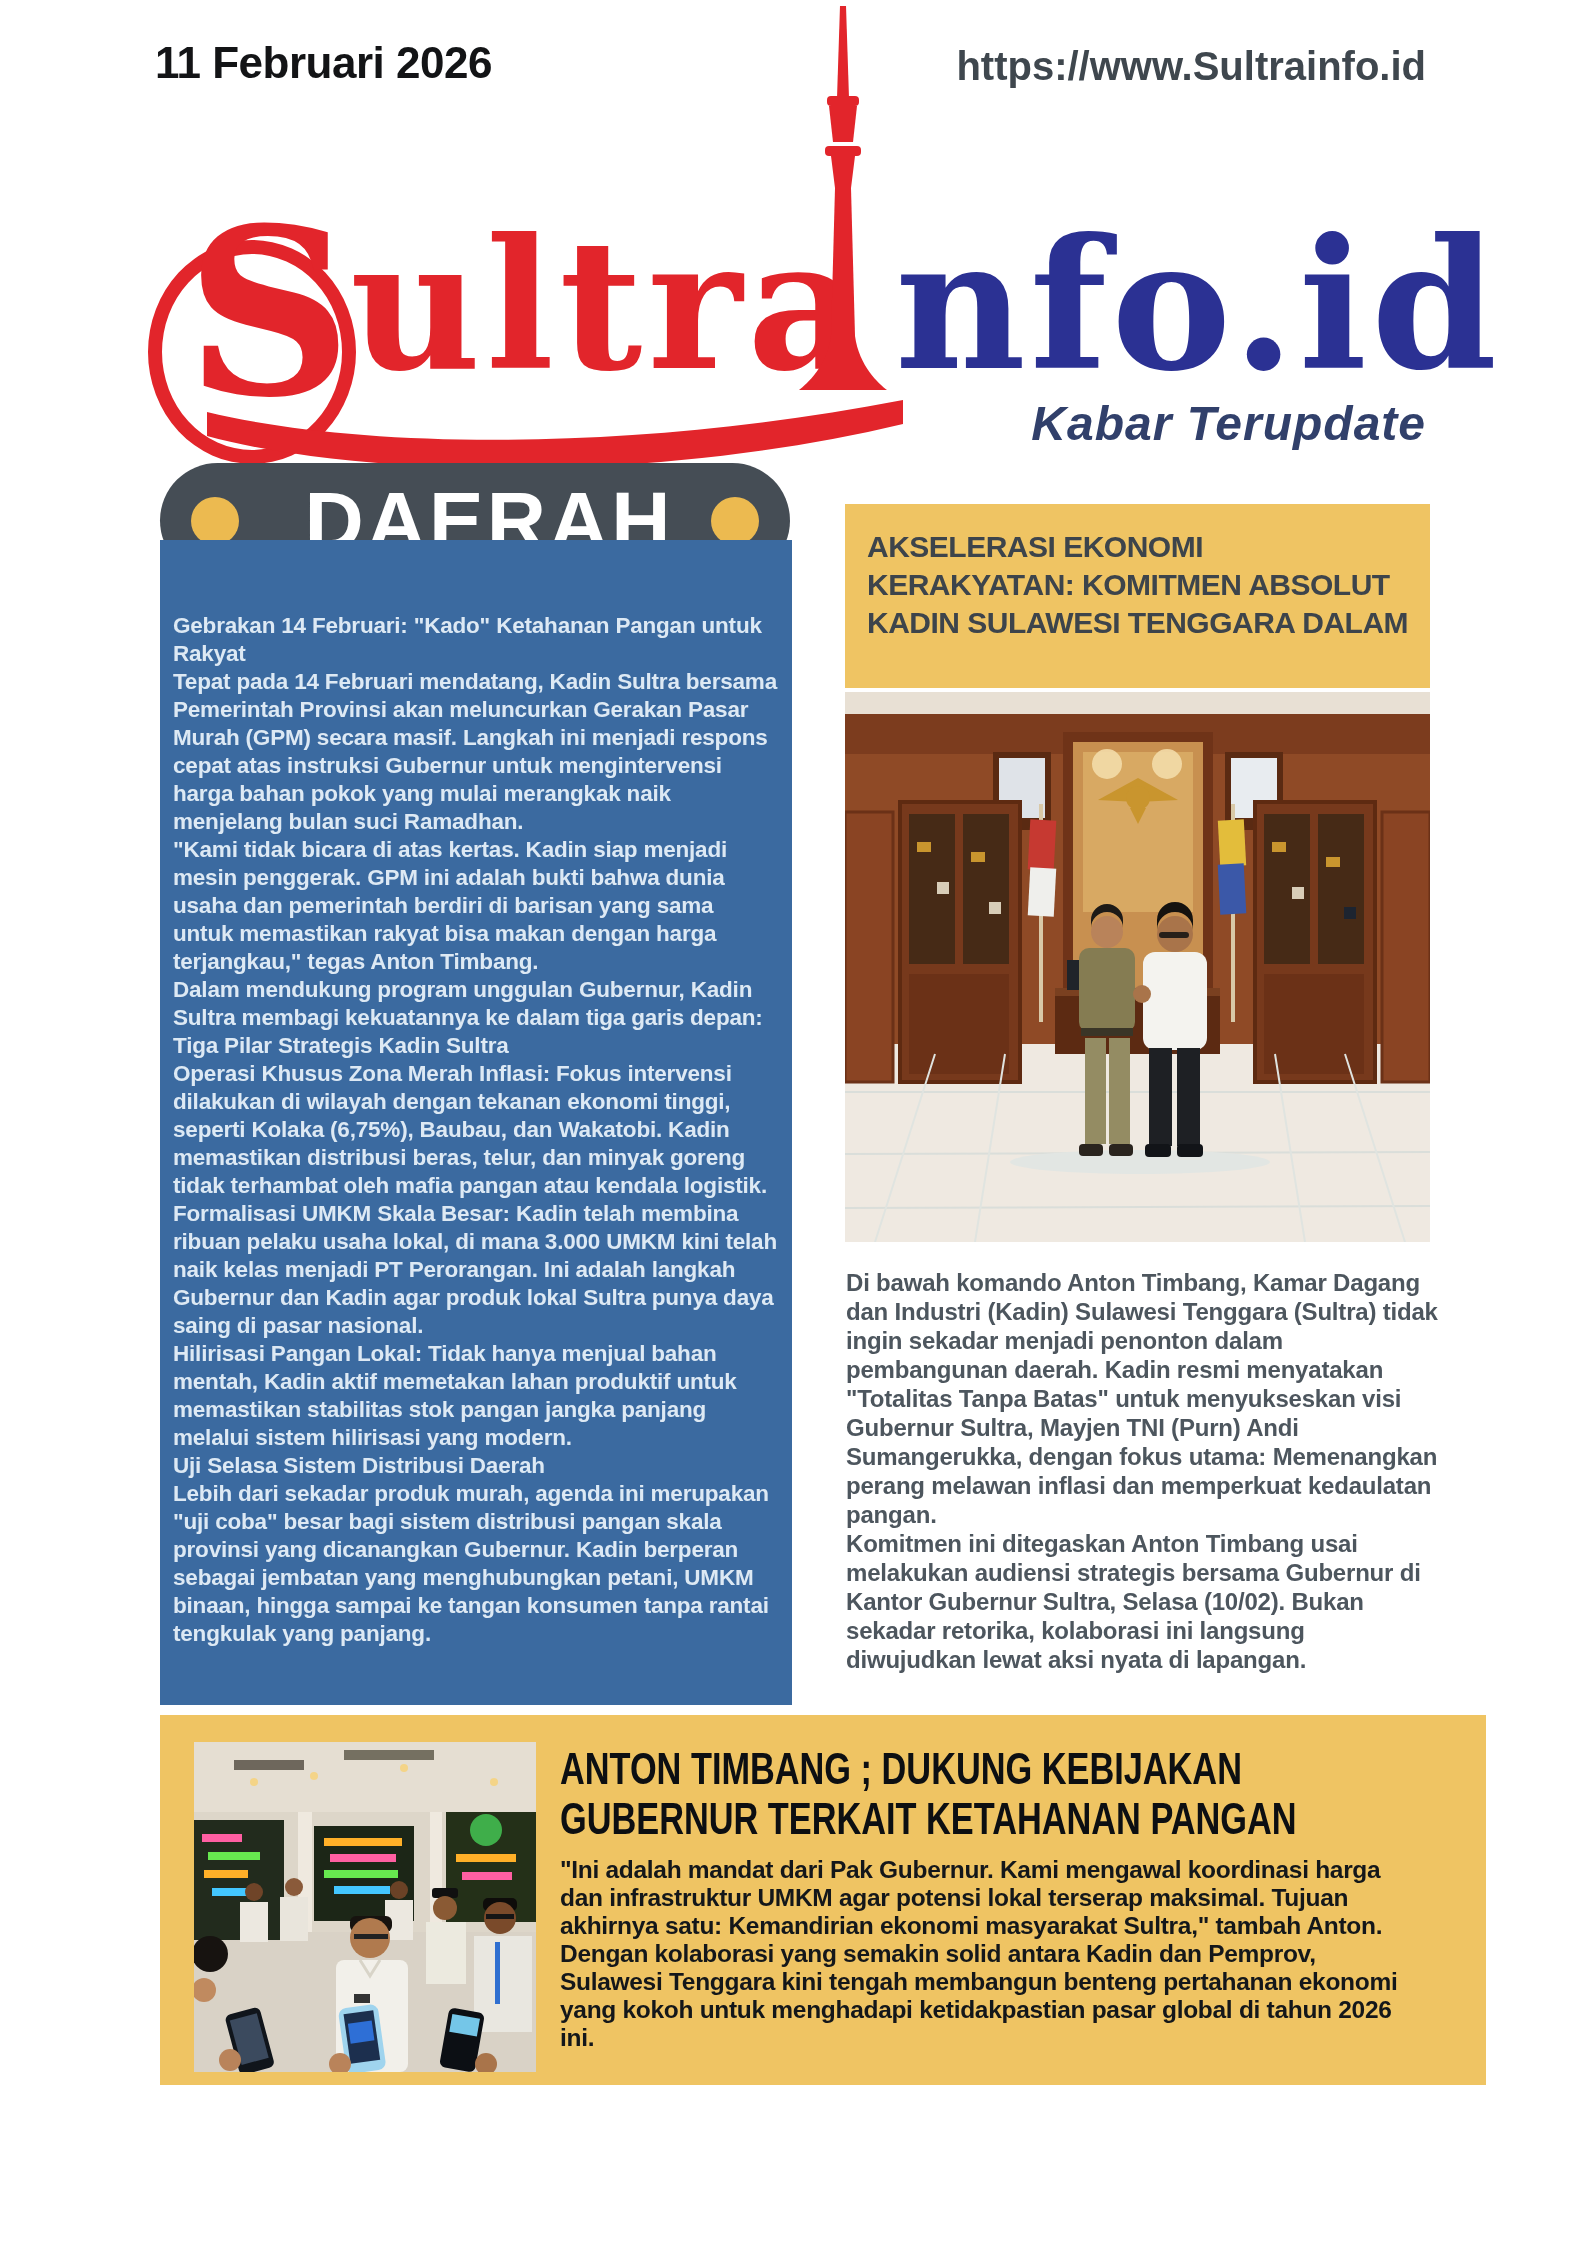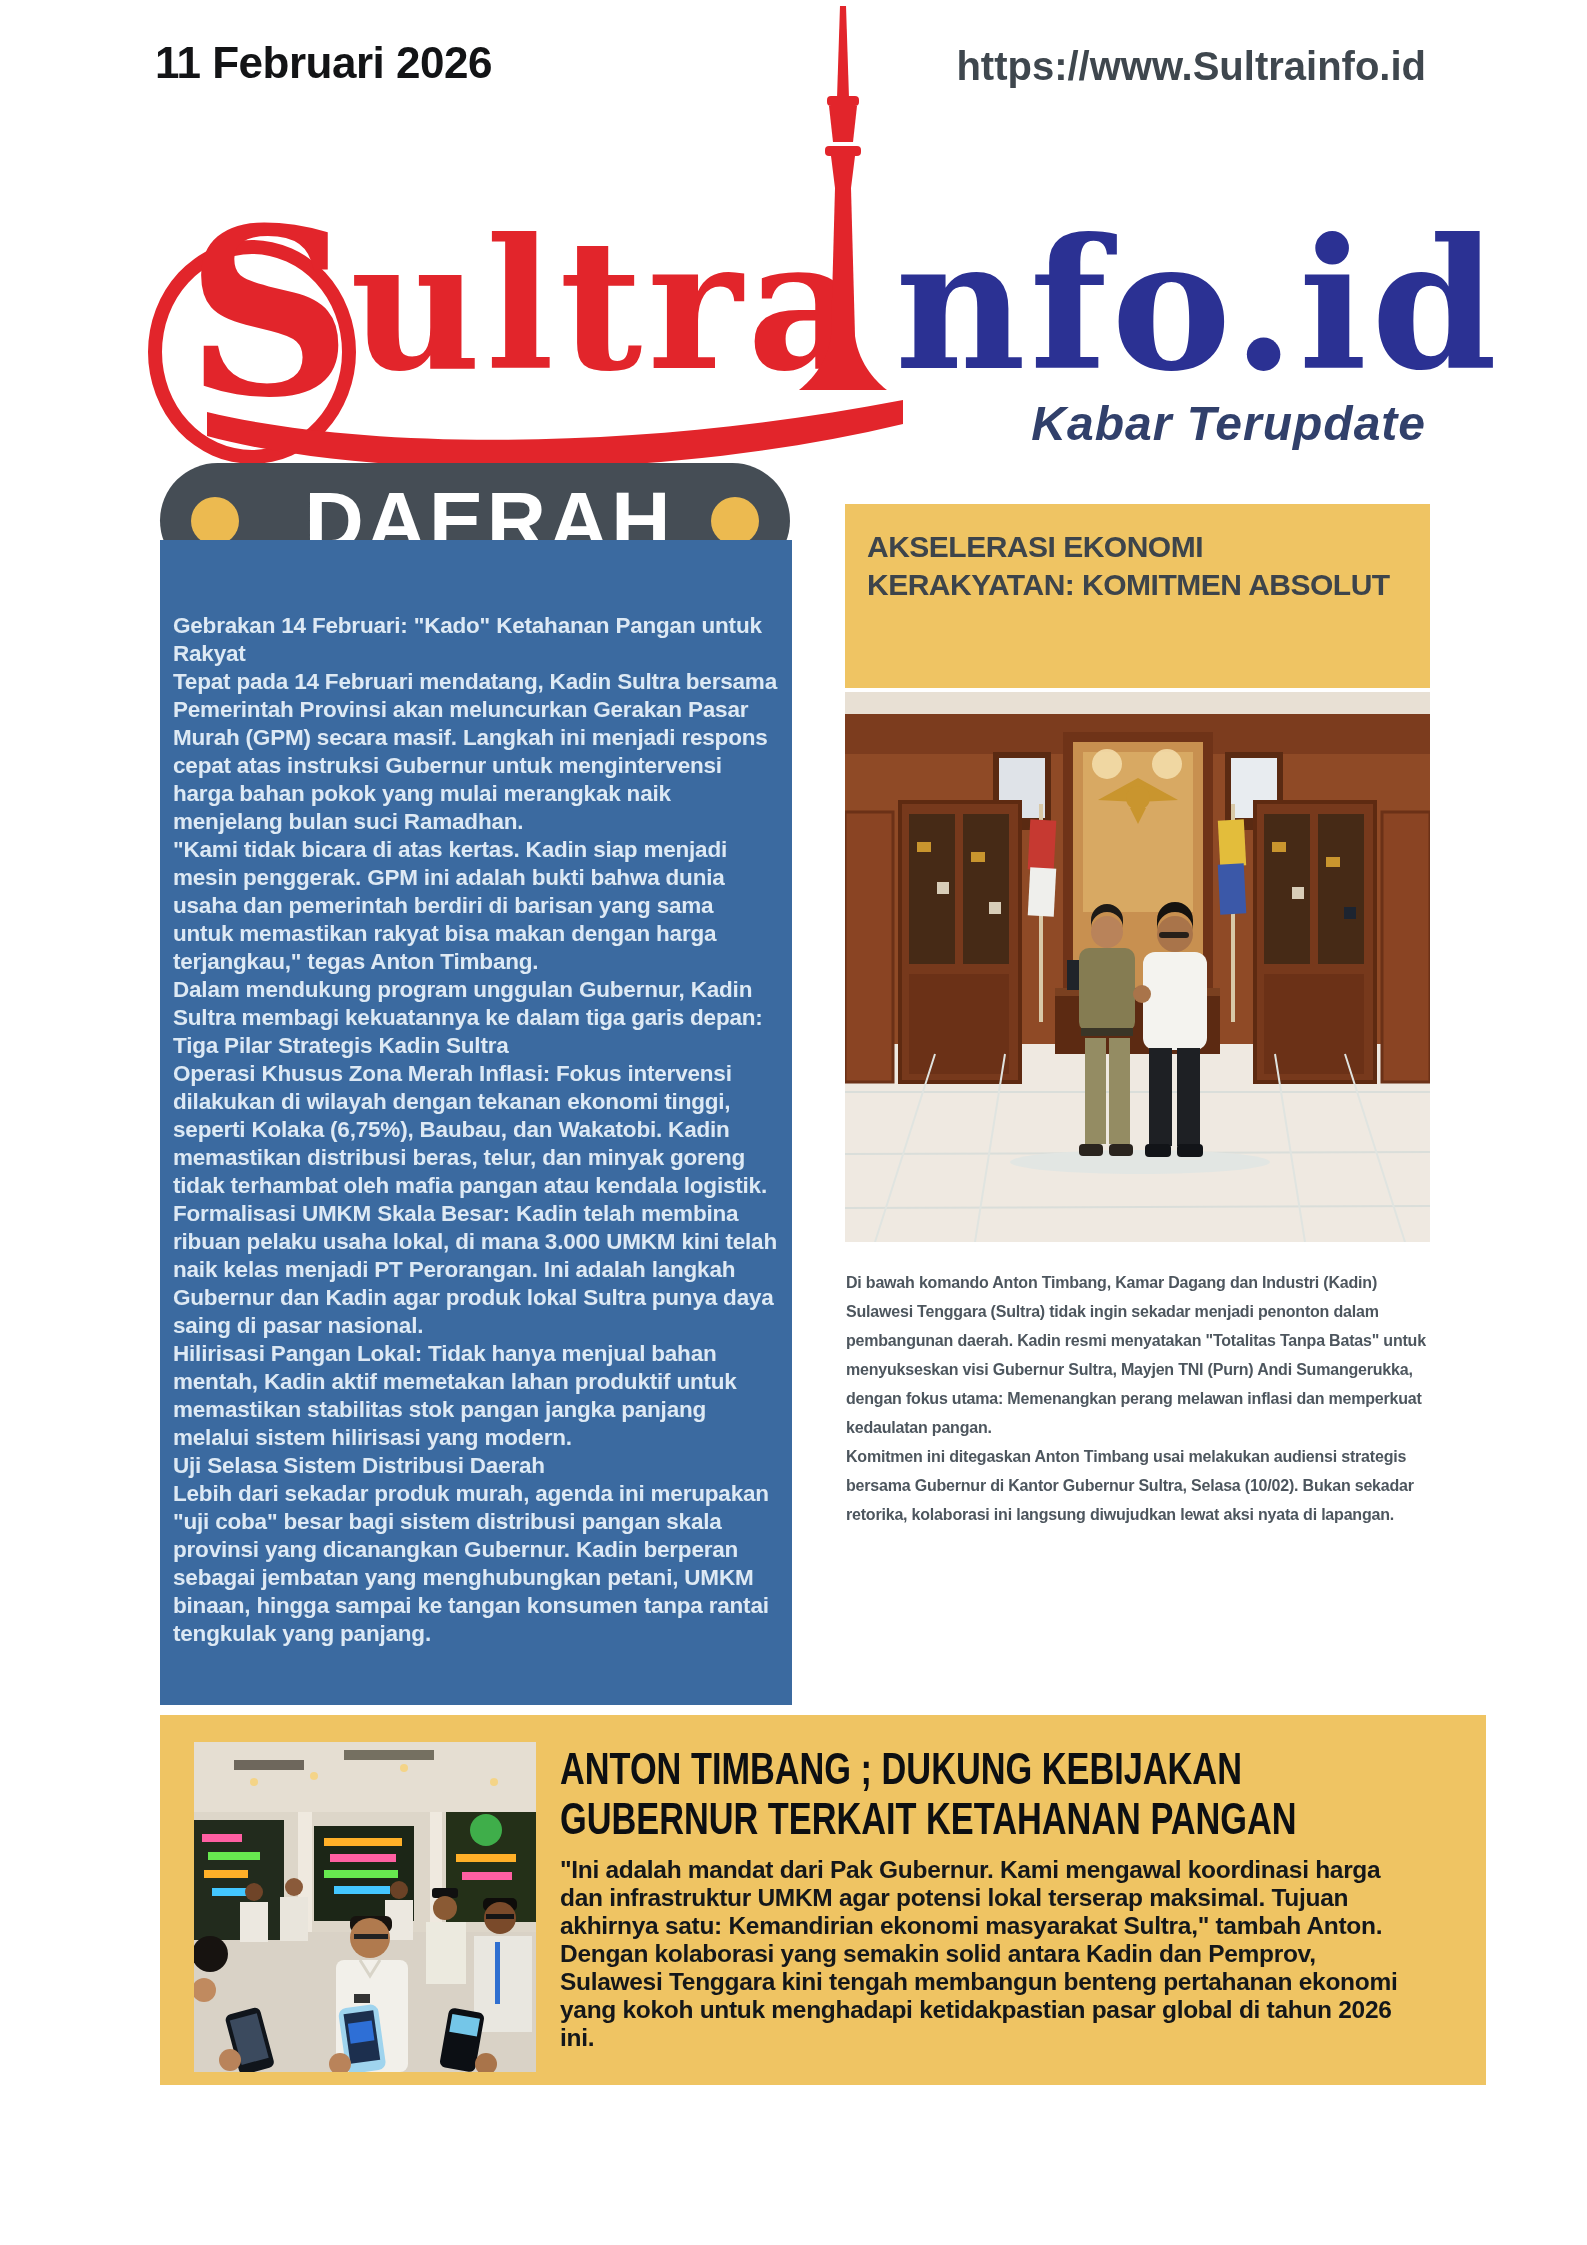--- a/index.html
+++ b/index.html
@@ -35,21 +35,21 @@
   .left-text{position:absolute;left:173px;top:612px;width:606px;color:#dde9f4;
         font-size:22.5px;line-height:28px;font-weight:bold;letter-spacing:-0.2px;}
   .left-text div{margin:0;}
 
   
   .right-header{position:absolute;left:845px;top:504px;width:585px;height:184px;}
   .right-title{position:absolute;left:856px;top:528px;width:570px;color:#3d444b;
         font-size:30px;line-height:38px;font-weight:bold;letter-spacing:-0.5px;margin-left:11px;}
   .right-photo{position:absolute;left:845px;top:692px;width:585px;height:550px;overflow:hidden;}
   .right-body{position:absolute;left:846px;top:1268px;width:592px;color:#4d565e;
-        font-size:16px;line-height:29px;font-weight:bold;letter-spacing:-0.2px;}
+        font-size:24px;line-height:29px;font-weight:bold;letter-spacing:-0.2px;}
   .right-body div{margin:0;}
 
   
   .bottom-panel{position:absolute;left:160px;top:1715px;width:1326px;height:370px;}
   .bottom-photo{position:absolute;left:194px;top:1742px;width:342px;height:330px;overflow:hidden;}
   .bottom-title{position:absolute;left:560px;top:1744px;color:#0d0f12;font-size:44px;
         line-height:50px;font-weight:bold;transform:scaleX(0.78);transform-origin:left top;
         white-space:nowrap;}
   .bottom-body{position:absolute;left:560px;top:1856px;width:850px;color:#14171a;
         font-size:24.5px;line-height:28px;font-weight:bold;letter-spacing:-0.3px;}
@@ -103,20 +103,21 @@
       <div>Formalisasi UMKM Skala Besar: Kadin telah membina ribuan pelaku usaha lokal, di mana 3.000 UMKM kini telah naik kelas menjadi PT Perorangan. Ini adalah langkah Gubernur dan Kadin agar produk lokal Sultra punya daya saing di pasar nasional.</div>
       <div>Hilirisasi Pangan Lokal: Tidak hanya menjual bahan mentah, Kadin aktif memetakan lahan produktif untuk memastikan stabilitas stok pangan jangka panjang melalui sistem hilirisasi yang modern.</div>
       <div>Uji Selasa Sistem Distribusi Daerah</div>
       <div>Lebih dari sekadar produk murah, agenda ini merupakan "uji coba" besar bagi sistem distribusi pangan skala provinsi yang dicanangkan Gubernur. Kadin berperan sebagai jembatan yang menghubungkan petani, UMKM binaan, hingga sampai ke tangan konsumen tanpa rantai tengkulak yang panjang.</div>
     </div>
 
   <div class="right-header" style="background-color: rgb(239, 196, 99);"></div>
   <div class="right-title">
       <div>AKSELERASI EKONOMI</div>
       <div>KERAKYATAN: KOMITMEN ABSOLUT</div>
+      <div>KADIN SULAWESI TENGGARA DALAM</div>
     </div>
 
   <div class="right-photo">
     <svg width="585" height="550" viewBox="0 0 585 550">
       <rect x="0" y="0" width="585" height="550" fill="#efe9e1"></rect>
       <rect x="0" y="0" width="585" height="30" fill="#e8e0d4"></rect>
       <rect x="0" y="22" width="585" height="330" fill="#8f4a26"></rect>
       <rect x="0" y="22" width="585" height="40" fill="#7c3c1e"></rect>
       <rect x="218" y="40" width="150" height="270" fill="#6f3318"></rect>
       <rect x="228" y="50" width="130" height="250" fill="#c89050"></rect>

